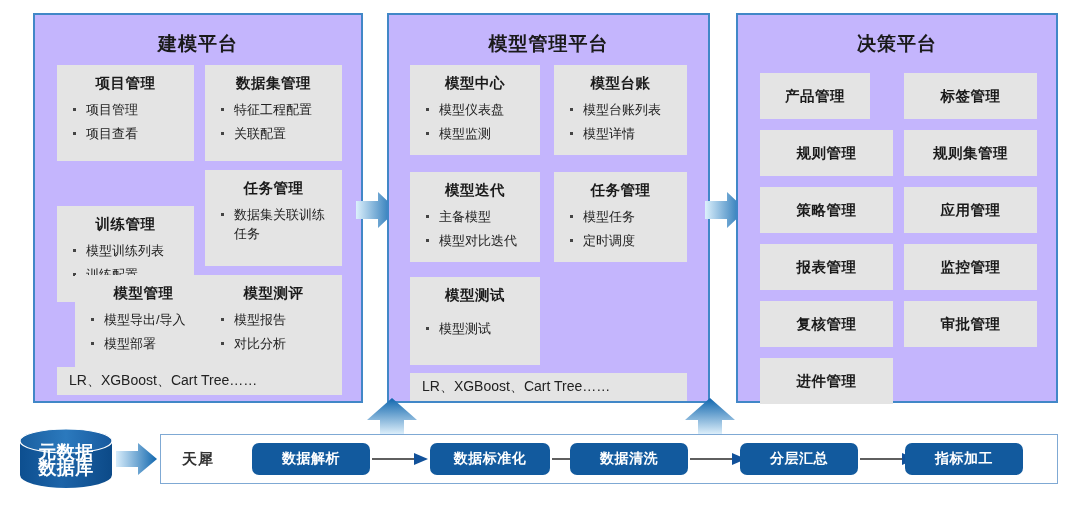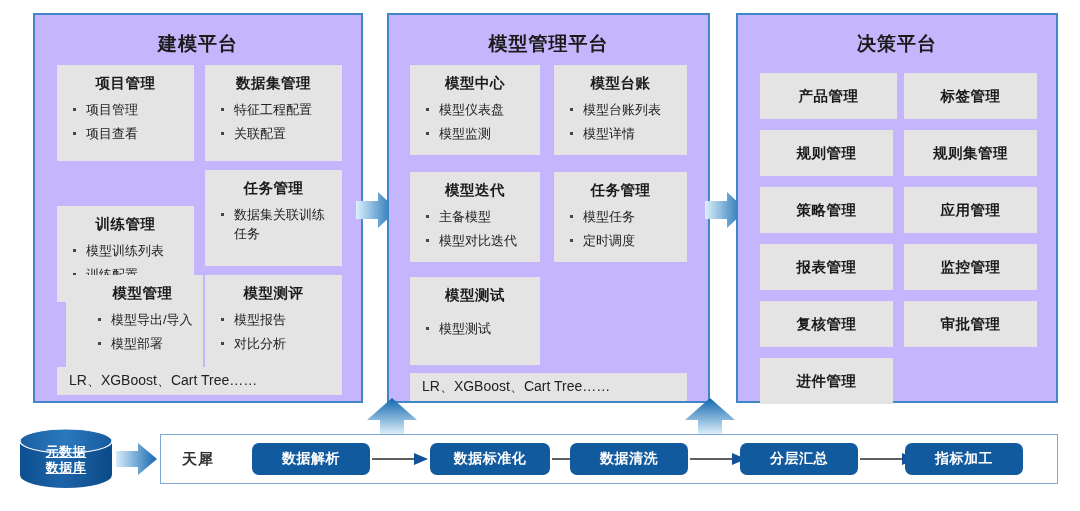--- a/index.html
+++ b/index.html
@@ -138,26 +138,25 @@
   
   .db {
     position: absolute;
   }
   .db-text {
     position: absolute;
     left: 0;
     right: 0;
     text-align: center;
     color: #ffffff;
-    font-size: 13px;
+    font-size: 18px;
     font-weight: bold;
     line-height: 16px;
     letter-spacing: 0.5px;
     pointer-events: none;
-    text-decoration: underline;
   }
 </style>
 </head>
 <body>
 
 <div id="canvas">
 
   <div class="panel" style="left:33px; top:13px; width:330px; height:390px;">
     <div class="panel-title">建模平台</div>
 
@@ -185,21 +184,21 @@
       </ul>
     </div>
 
     <div class="card" style="left:170px; top:155px; width:137px; height:96px;">
       <div class="card-title">任务管理</div>
       <ul class="card-list">
         <li>数据集关联训练任务</li>
       </ul>
     </div>
 
-    <div class="card" style="left:31px; top:260px; width:137px; height:96px;padding-left:16px;">
+    <div class="card" style="left:40px; top:260px; width:137px; height:96px;">
       <div class="card-title">模型管理</div>
       <ul class="card-list">
         <li>模型导出/导入</li>
         <li>模型部署</li>
       </ul>
     </div>
 
     <div class="card" style="left:170px; top:260px; width:137px; height:96px;">
       <div class="card-title">模型测评</div>
       <ul class="card-list">
@@ -276,21 +275,21 @@
           <stop offset="100%" stop-color="#0f66ae"></stop>
         </linearGradient>
       </defs>
       <polygon points="0,11 22,11 22,2 41,20 22,38 22,29 0,29" fill="url(#gradR2)"></polygon>
     </svg>
   </div>
 
   <div class="panel" style="left:736px; top:13px; width:322px; height:390px;">
     <div class="panel-title">决策平台</div>
 
-    <div class="flat-card" style="left:22px; top:58px; width:137px; height:46px;">产品管理</div>
+    <div class="flat-card" style="left:22px; top:58px; width:110px; height:46px;">产品管理</div>
     <div class="flat-card" style="left:166px; top:58px; width:133px; height:46px;">标签管理</div>
 
     <div class="flat-card" style="left:22px; top:115px; width:133px; height:46px;">规则管理</div>
     <div class="flat-card" style="left:166px; top:115px; width:133px; height:46px;">规则集管理</div>
 
     <div class="flat-card" style="left:22px; top:172px; width:133px; height:46px;">策略管理</div>
     <div class="flat-card" style="left:166px; top:172px; width:133px; height:46px;">应用管理</div>
 
     <div class="flat-card" style="left:22px; top:229px; width:133px; height:46px;">报表管理</div>
     <div class="flat-card" style="left:166px; top:229px; width:133px; height:46px;">监控管理</div>

